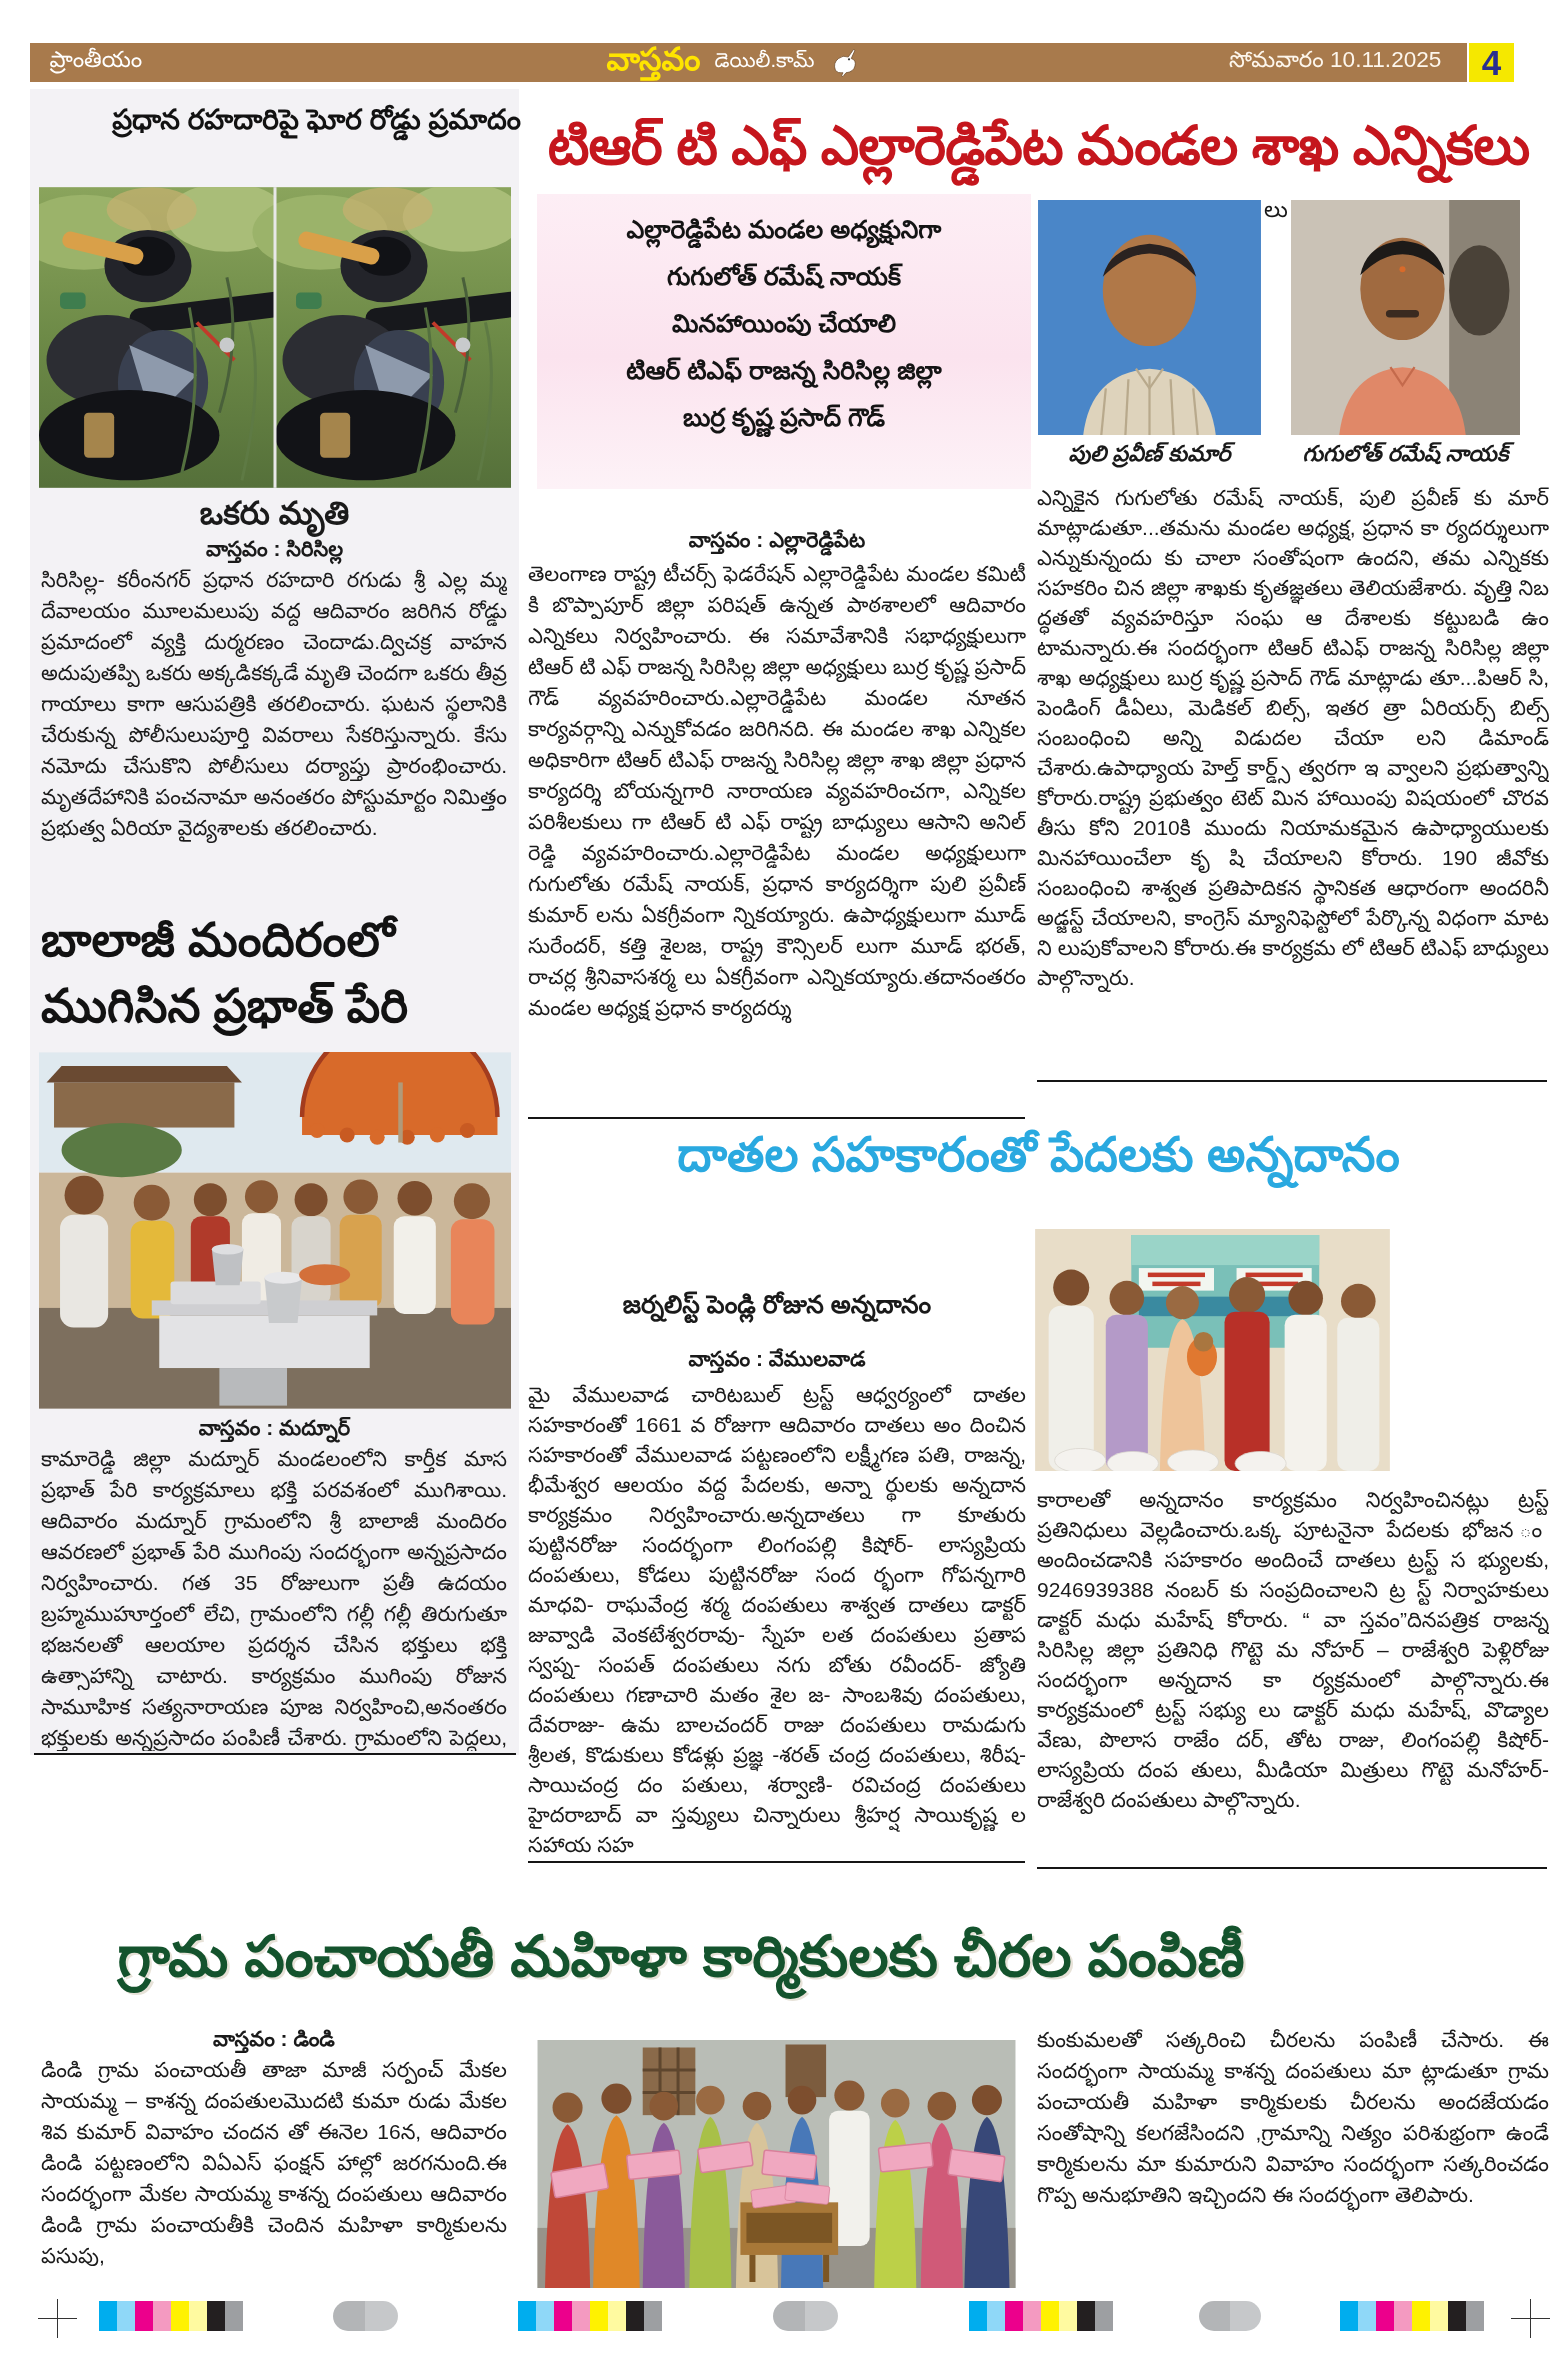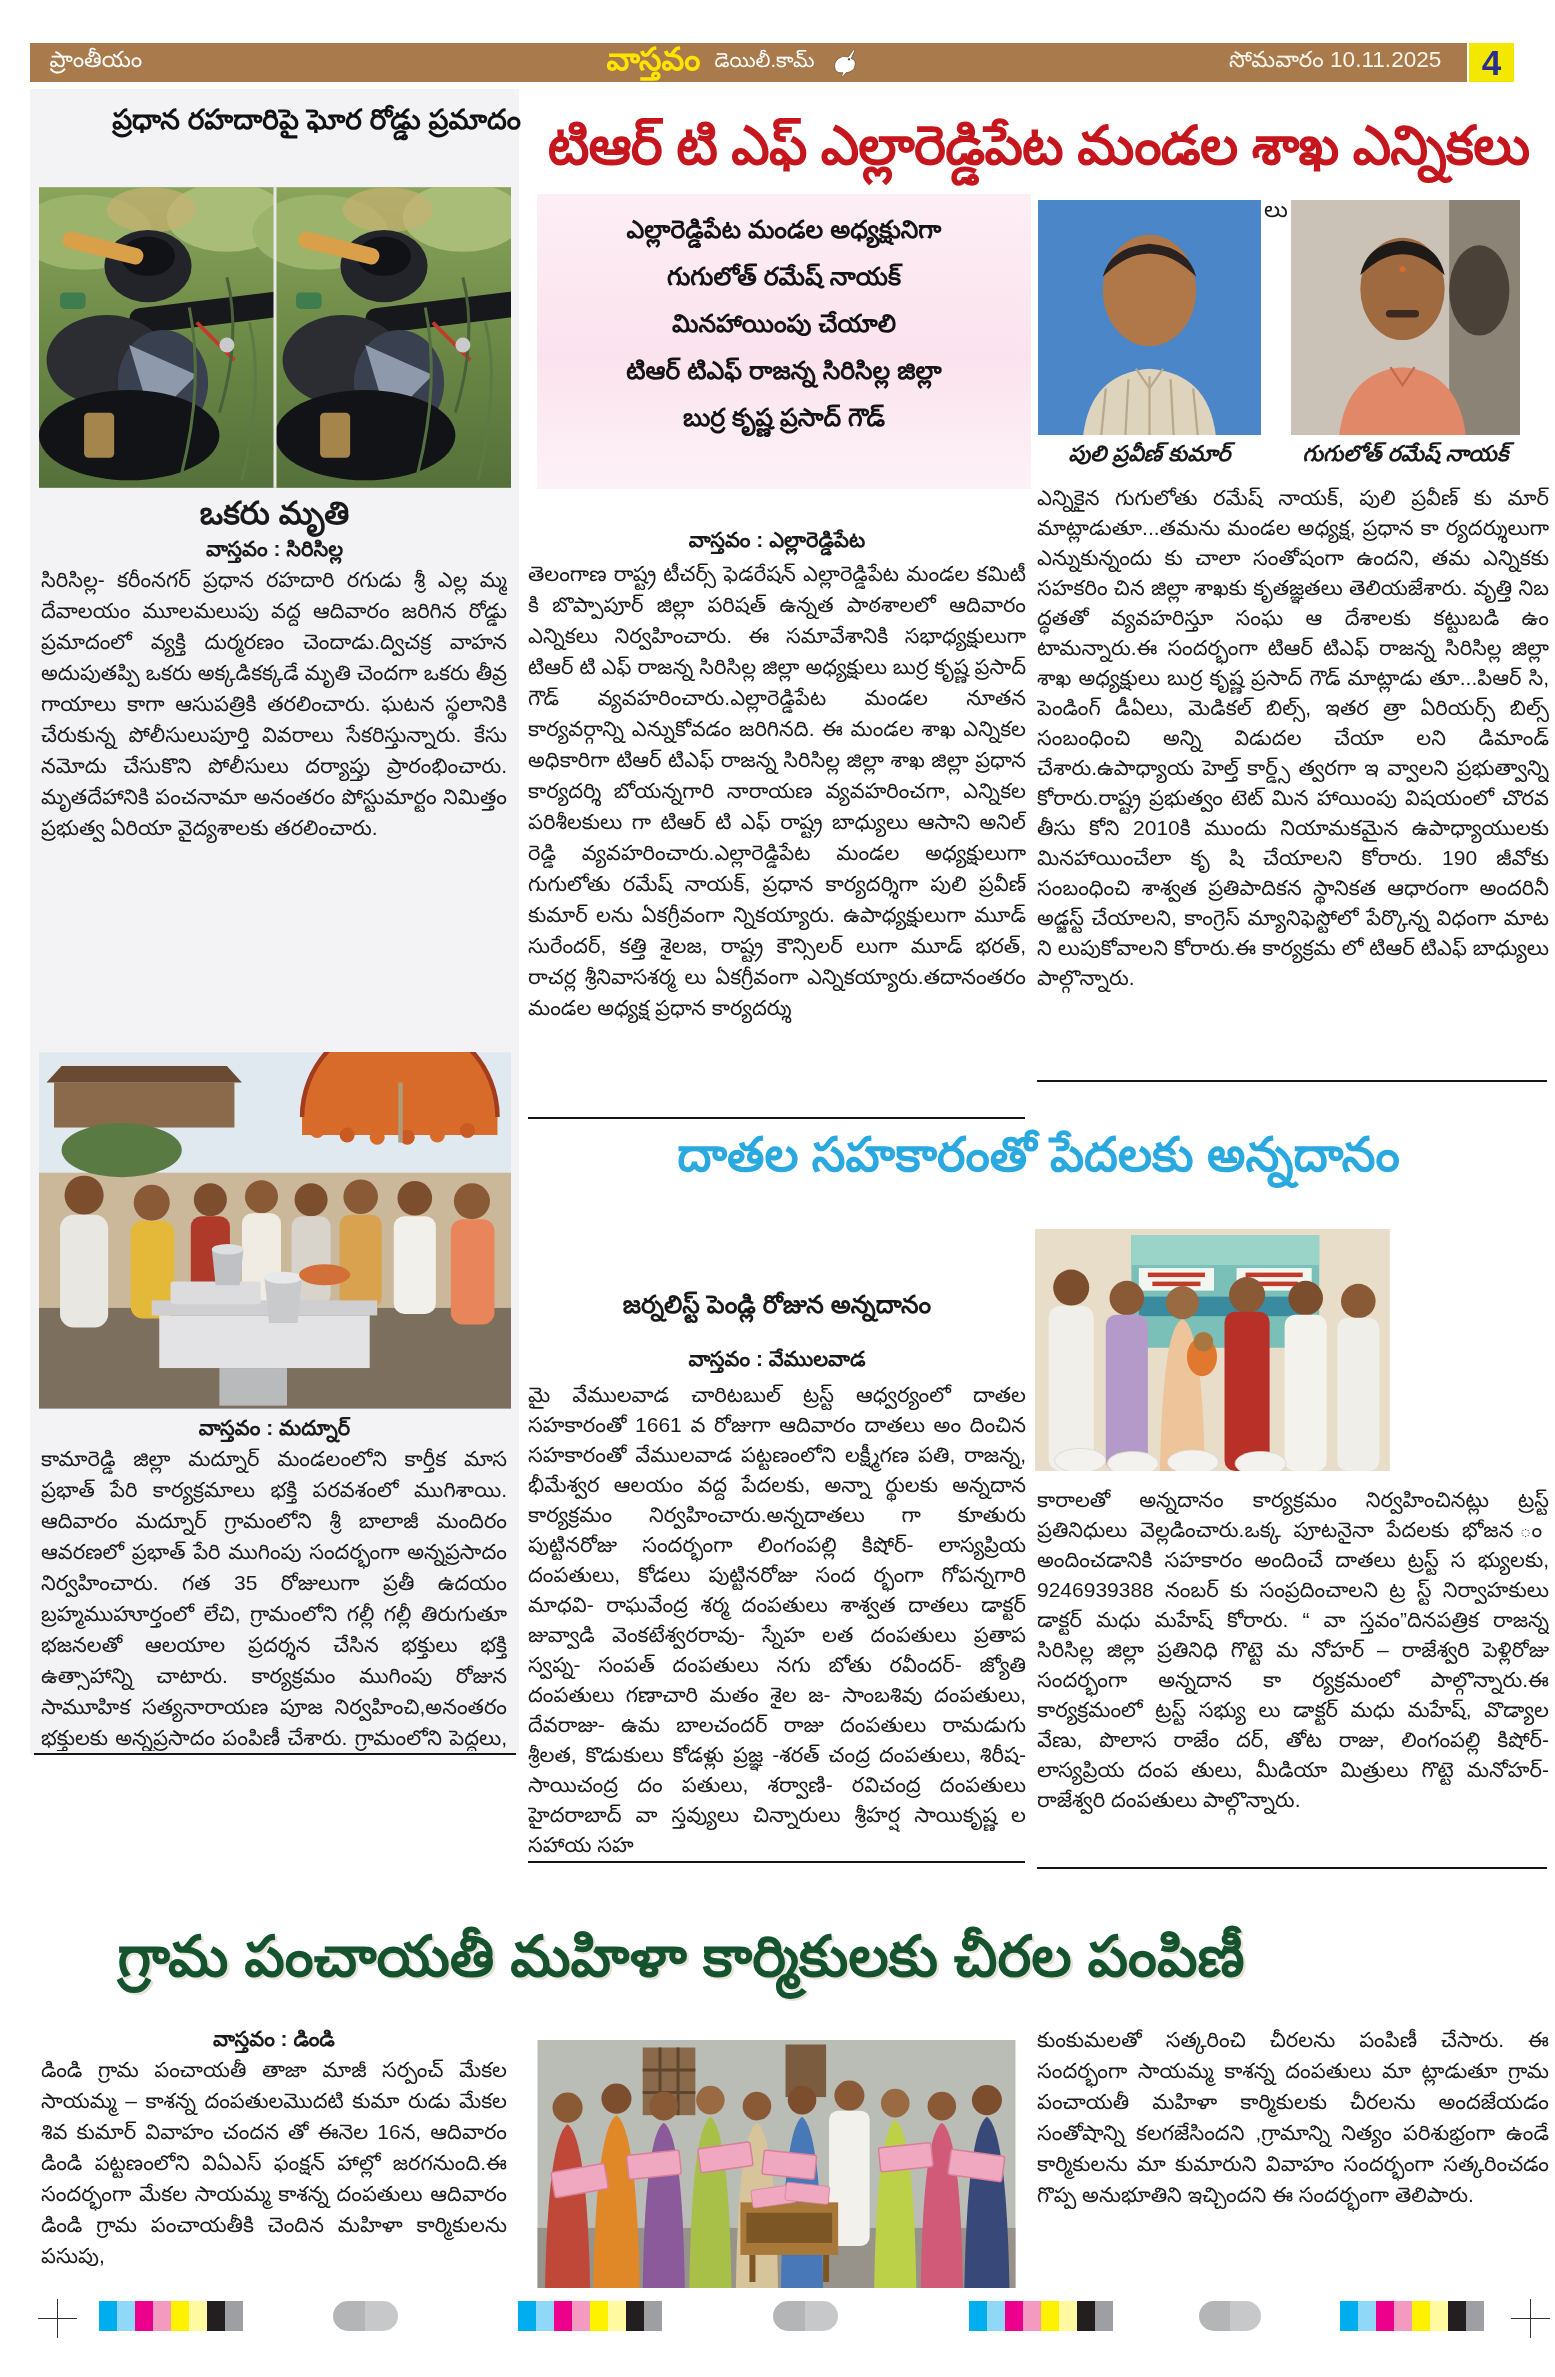--- a/index.html
+++ b/index.html
@@ -91,20 +91,22 @@
       <use href="#wreck" x="0" y="0"></use>
       <use href="#wreck" x="314" y="0"></use>
       <rect x="312" y="0" width="4" height="400" fill="#e8e8e8"></rect>
     </svg>
   </div>
 
   <div class="abs subhead" style="left:36px;top:495px;width:477px;font-size:32px;">ఒకరు మృతి</div>
   <div class="abs dateline" style="left:36px;top:537px;width:477px;">వాస్తవం : సిరిసిల్ల</div>
   <div class="abs body-txt" style="left:41px;top:564px;width:466px;height:301px;">సిరిసిల్ల- కరీంనగర్ ప్రధాన రహదారి రగుడు శ్రీ ఎల్ల మ్మ దేవాలయం మూలమలుపు వద్ద ఆదివారం జరిగిన రోడ్డు ప్రమాదంలో వ్యక్తి దుర్మరణం చెందాడు.ద్విచక్ర వాహన అదుపుతప్పి ఒకరు అక్కడికక్కడే మృతి చెందగా ఒకరు తీవ్ర గాయాలు కాగా ఆసుపత్రికి తరలించారు. ఘటన స్థలానికి చేరుకున్న పోలీసులుపూర్తి వివరాలు సేకరిస్తున్నారు. కేసు నమోదు చేసుకొని పోలీసులు దర్యాప్తు ప్రారంభించారు. మృతదేహానికి పంచనామా అనంతరం పోస్టుమార్టం నిమిత్తం ప్రభుత్వ ఏరియా వైద్యశాలకు తరలించారు.</div>
 
+  <div class="abs headline-black" style="left:41px;top:912px;width:466px;font-size:47px;white-space:nowrap;">బాలాజీ మందిరంలో</div>
+  <div class="abs headline-black" style="left:41px;top:978px;width:466px;font-size:47px;white-space:nowrap;">ముగిసిన ప్రభాత్ పేరి</div>
 
   <div class="abs" style="left:39px;top:1052px;width:472px;height:357px;">
     <svg width="472" height="357" viewBox="0 0 628 474">
       <rect x="0" y="0" width="628" height="160" fill="#dfe9ef"></rect>
       <rect x="0" y="160" width="628" height="200" fill="#cbb79a"></rect>
       <rect x="0" y="340" width="628" height="134" fill="#7d6f5e"></rect>
       <rect x="20" y="40" width="240" height="60" fill="#8a6a4a"></rect>
       <polygon points="10,40 270,40 250,18 30,18" fill="#6a4a32"></polygon>
       <ellipse cx="110" cy="130" rx="80" ry="36" fill="#5a7a44"></ellipse>
       <path d="M350 86 A130 130 0 0 1 610 86 L610 110 L350 110 Z" fill="#d86a2a"></path>

